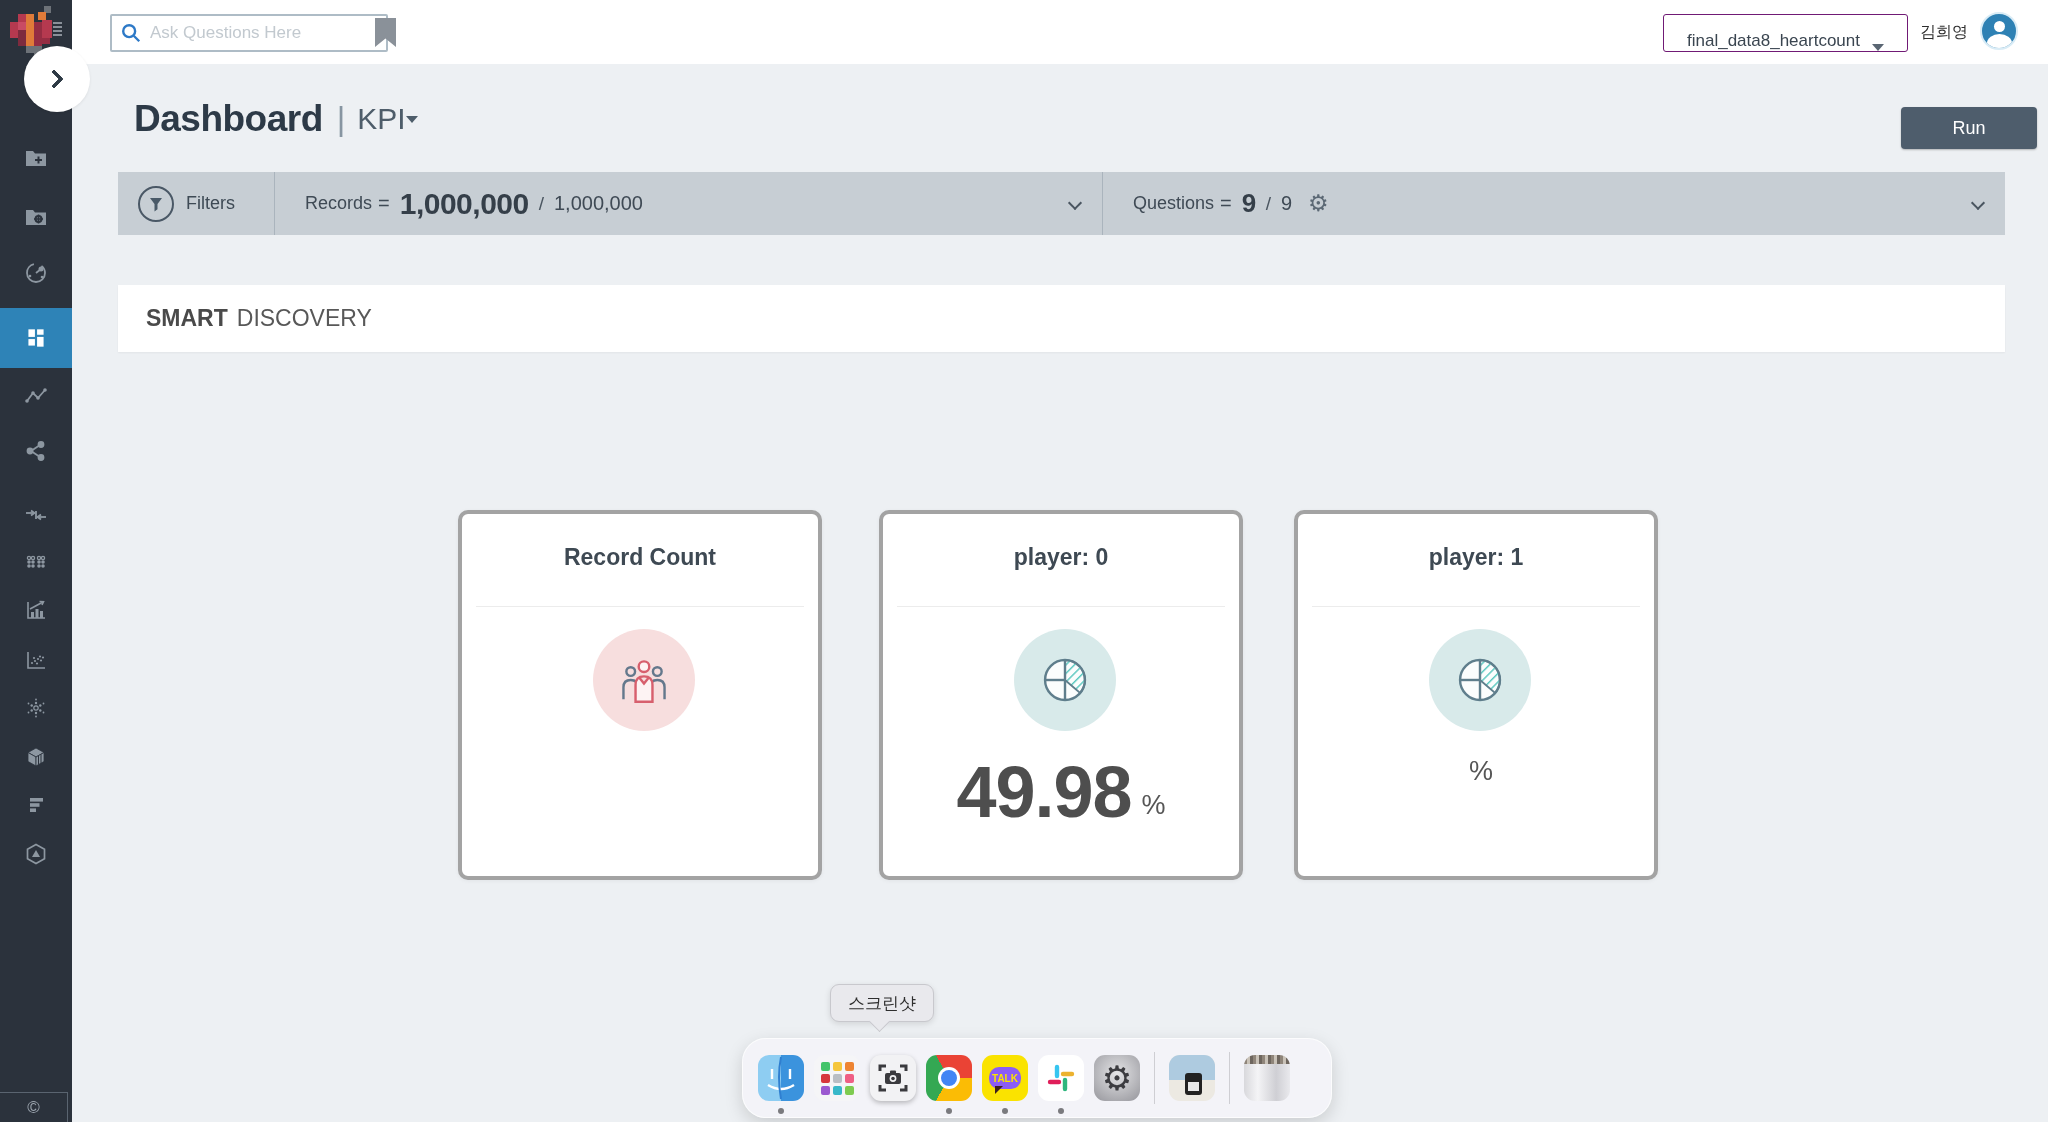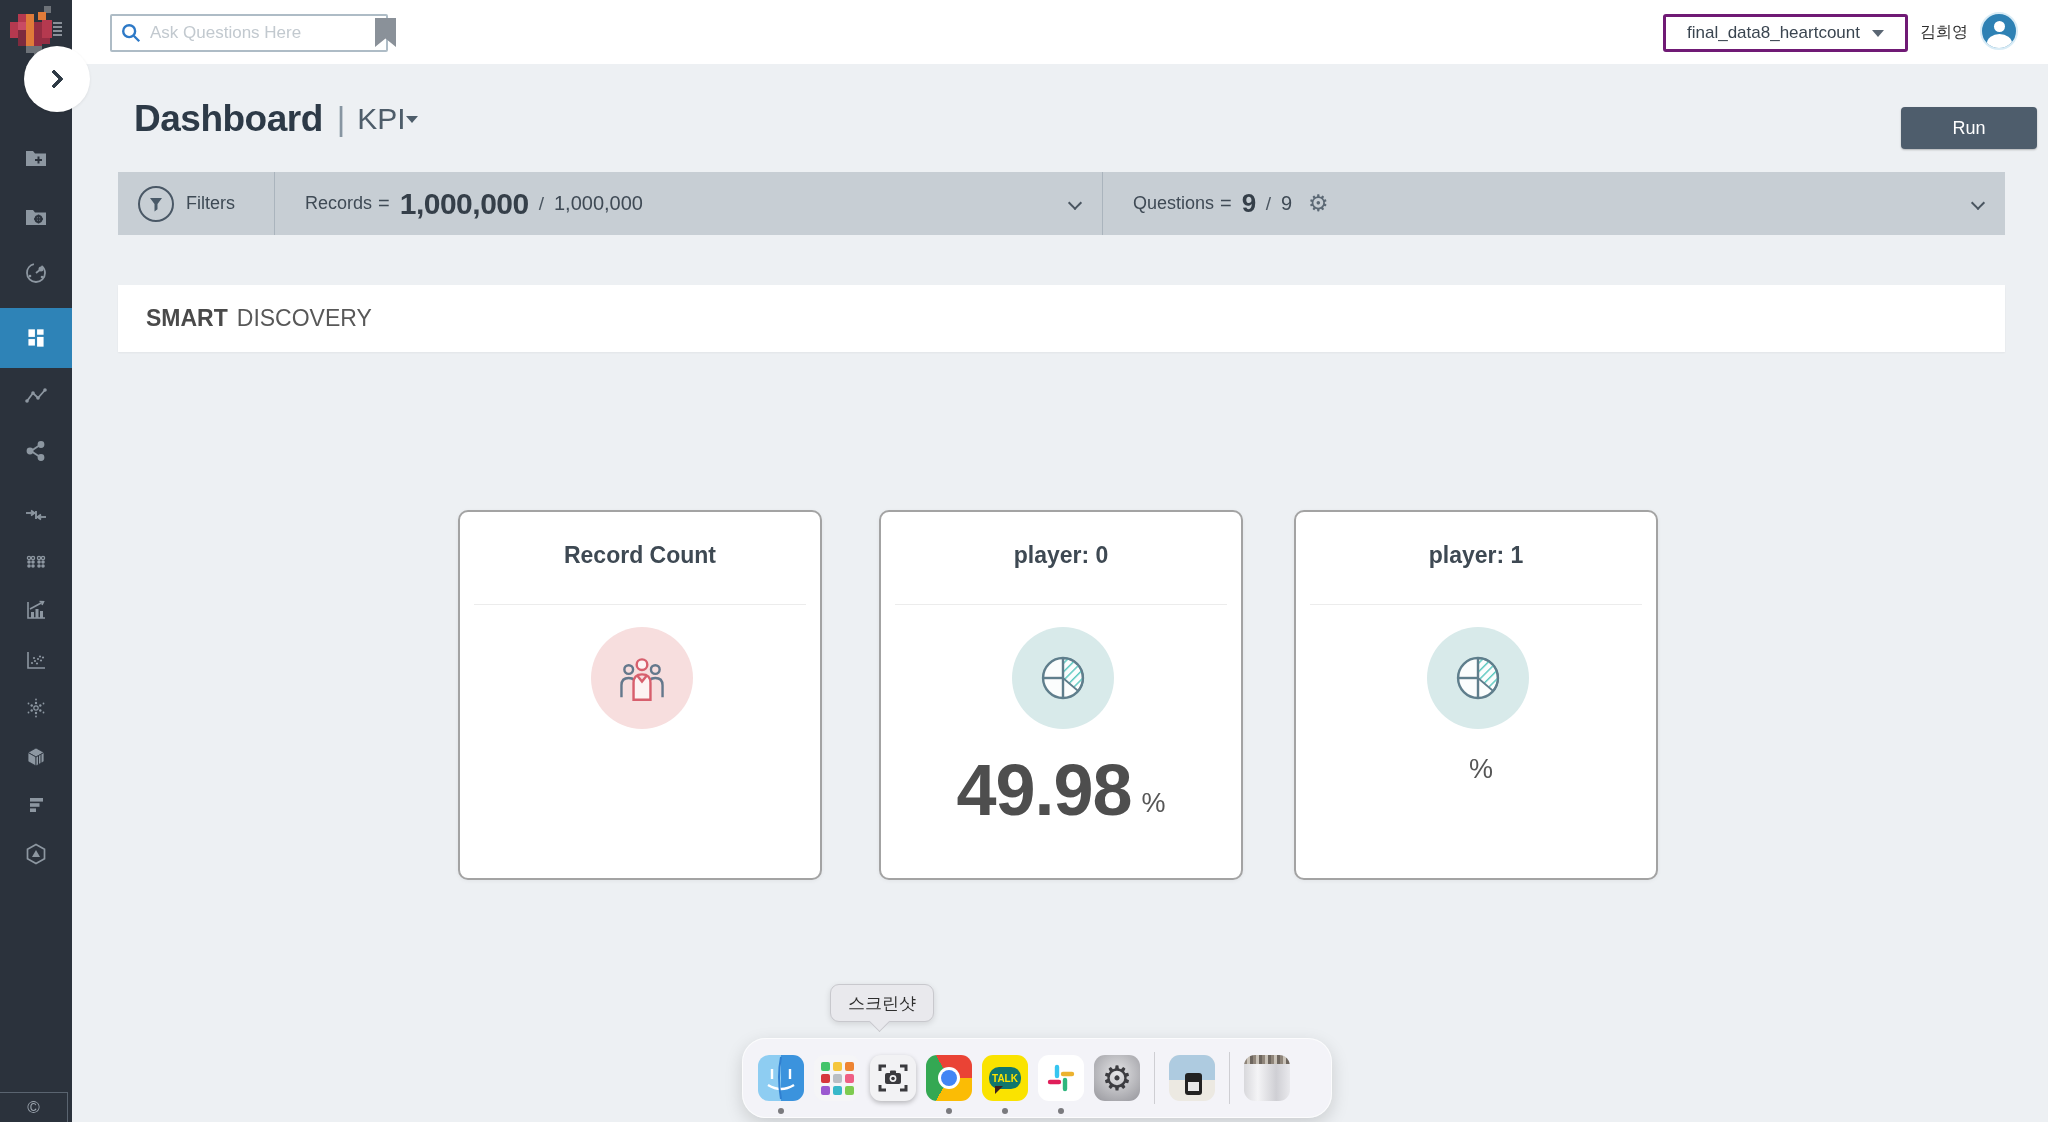--- a/index.html
+++ b/index.html
@@ -16,21 +16,21 @@
 
   .chevron-tab { position:absolute; left:24px; top:46px; width:66px; height:66px; background:#ffffff; border-radius:50%; z-index:4; display:flex; align-items:center; justify-content:center; cursor:pointer; box-shadow:0 1px 3px rgba(0,0,0,.08); }
   .chevron-tab .chev { width:14px; height:14px; border-right:4px solid #2e3a45; border-top:4px solid #2e3a45; transform:rotate(45deg); border-radius:2px; margin-right:6px; }
 
   
   .topbar { position:absolute; left:72px; top:0; width:1976px; height:64px; background:#ffffff; z-index:2; }
   .search-box { position:absolute; left:38px; top:14px; width:278px; height:38px; border:2px solid #aebcc6; border-radius:2px; background:#fff; display:flex; align-items:center; padding:0 8px; }
   .search-box input { border:0; outline:none; flex:1; font-size:17px; color:#333; font-family:inherit; margin-left:8px; }
   .search-box input::placeholder { color:#c2c9cf; }
   .bookmark { position:absolute; left:302px; top:18px; cursor:pointer; }
-  .dataset-select { position:absolute; left:1591px; top:14px; width:245px; height:38px; border:3px solid #701a75; border-radius:3px; background:#fff; display:flex; align-items:center; justify-content:center; gap:12px; font-size:17px; color:#3a4550; cursor:pointer; }
+  .dataset-select { position:absolute; left:1591px; top:14px; width:245px; height:38px; border:1px solid #701a75; border-radius:3px; background:#fff; display:flex; align-items:flex-end; justify-content:center; gap:12px; font-size:17px; color:#3a4550; cursor:pointer; }
   .caret-down { width:0; height:0; border-left:6px solid transparent; border-right:6px solid transparent; border-top:7px solid #5a6673; }
   .user-name { position:absolute; left:1848px; top:22px; font-size:16px; color:#2e2e2e; }
   .avatar { position:absolute; left:1908px; top:12px; width:38px; height:38px; border-radius:50%; background:#2e81b4; overflow:hidden; cursor:pointer; border:2px solid #d9ecf6; }
   .avatar .head { position:absolute; left:12px; top:7px; width:11px; height:11px; background:#fff; border-radius:50%; }
   .avatar .body { position:absolute; left:5px; top:20px; width:25px; height:18px; background:#fff; border-radius:50% 50% 0 0; }
 
   
   .page-header { position:absolute; left:134px; top:98px; display:flex; align-items:center; }
   .page-title { font-size:37px; font-weight:bold; color:#2d3a47; letter-spacing:-0.5px; }
   .page-sep { font-size:33px; color:#8795a1; margin:0 12px 0 14px; font-weight:300; }
@@ -56,21 +56,21 @@
   .gear-glyph { font-size:23px; color:#5c6975; margin-left:16px; cursor:pointer; line-height:1; }
 
   
   .smart-row { position:absolute; left:118px; top:285px; width:1887px; height:67px; background:#fff; display:flex; align-items:center; padding-left:28px; font-size:23px; color:#585858; box-shadow:0 1px 2px rgba(0,0,0,.05); }
   .smart-bold { font-weight:bold; color:#4a4a4a; margin-right:9px; }
   .kpi-row { position:absolute; left:118px; top:385px; width:1887px; height:67px; background:#fff; display:flex; align-items:center; padding-left:28px; font-size:21px; color:#434f5a; box-shadow:0 1px 2px rgba(0,0,0,.05); }
   .kpi-row .mid { margin-left:14px; }
   .select-var-btn { margin-left:14px; padding:7px 13px; font-size:21px; color:#3f6f8e; background:#f3f8fb; border:1px solid #dbe7ee; border-radius:3px; cursor:pointer; font-family:inherit; }
 
   
-  .card { position:absolute; top:510px; width:364px; height:370px; background:#fff; border:2px solid #a3a3a3; border-radius:10px; box-shadow:0 1px 4px rgba(0,0,0,.05); }
+  .card { position:absolute; top:510px; width:364px; height:370px; background:#fff; border:4px solid #a3a3a3; border-radius:10px; box-shadow:0 1px 4px rgba(0,0,0,.05); }
   .card-1 { left:458px; } .card-2 { left:879px; } .card-3 { left:1294px; }
   .card-title { position:absolute; top:30px; left:0; width:100%; text-align:center; font-size:23px; font-weight:bold; color:#3e4953; }
   .card-divider { position:absolute; top:92px; left:14px; right:14px; height:1px; background:#ececec; }
   .badge { position:absolute; top:115px; left:131px; width:102px; height:102px; border-radius:50%; display:flex; align-items:center; justify-content:center; }
   .badge-pink { background:#f7dede; }
   .badge-teal { background:#d8eaea; }
   .card-value-row { position:absolute; top:242px; left:0; width:100%; display:flex; align-items:flex-end; justify-content:center; }
   .card-value { font-size:72px; font-weight:bold; color:#4e4e4e; letter-spacing:-1px; line-height:1; }
   .card-unit { font-size:27px; color:#565656; margin-left:10px; padding-bottom:7px; }
 
@@ -82,21 +82,21 @@
   .dock-divider { width:1px; height:52px; background:rgba(0,0,0,0.15); margin:0 9px; flex:0 0 auto; }
 
   .app-finder { background:linear-gradient(90deg,#8ecdf2 0 50%,#3b93dd 50% 100%); }
   .app-launchpad { background:#f5f5f7; display:grid; grid-template-columns:repeat(3,9px); grid-template-rows:repeat(3,9px); gap:3px; align-content:center; justify-content:center; }
   .app-launchpad span { border-radius:2px; }
   .app-shot { background:#f2f2f4; display:flex; align-items:center; justify-content:center; box-shadow:0 2px 5px rgba(0,0,0,.25); }
   .app-chrome { background:conic-gradient(from -30deg,#ea4335 0 120deg,#fbbc05 120deg 240deg,#34a853 240deg 360deg); border-radius:50%; }
   .app-chrome .cw { position:absolute; left:12px; top:12px; width:22px; height:22px; background:#fff; border-radius:50%; }
   .app-chrome .cb { position:absolute; left:15px; top:15px; width:16px; height:16px; background:#4285f4; border-radius:50%; }
   .app-kakao { background:#fae300; display:flex; align-items:center; justify-content:center; }
-  .kakao-bubble { width:32px; height:22px; background:#0f766e; border-radius:10px; color:#fae300; font-size:10px; font-weight:bold; display:flex; align-items:center; justify-content:center; position:relative; }
+  .kakao-bubble { width:32px; height:22px; background:#8b5cf6; border-radius:10px; color:#fae300; font-size:10px; font-weight:bold; display:flex; align-items:center; justify-content:center; position:relative; }
   .kakao-bubble::after { content:""; position:absolute; left:6px; bottom:-5px; border:4px solid transparent; border-top-color:#3b1e1e; border-left-color:#3b1e1e; }
   .app-slack { background:#fff; display:flex; align-items:center; justify-content:center; }
   .app-settings { background:radial-gradient(circle at 50% 40%,#e4e4e6,#96969c); display:flex; align-items:center; justify-content:center; font-size:34px; color:#3c3c40; }
   .app-doc { background:#ece9e2; }
   .app-doc .sky { position:absolute; left:0; top:0; width:100%; height:55%; background:#aecbe0; }
   .app-doc .ink { position:absolute; left:16px; top:18px; width:17px; height:22px; background:#222; border-radius:3px; }
   .app-doc .ink::after { content:""; position:absolute; left:3px; top:9px; width:11px; height:9px; background:#e8e8e8; }
   .app-trash { background:linear-gradient(90deg,#d8d8dc,#f4f4f6 30%,#cfcfd4 70%,#e9e9ed); border-radius:8px 8px 12px 12px; }
   .app-trash .rim { position:absolute; left:0; top:0; width:100%; height:9px; background:repeating-linear-gradient(90deg,#8f857a 0 3px,#c9c2b8 3px 6px,#6e665e 6px 9px); border-radius:8px 8px 0 0; }
 

